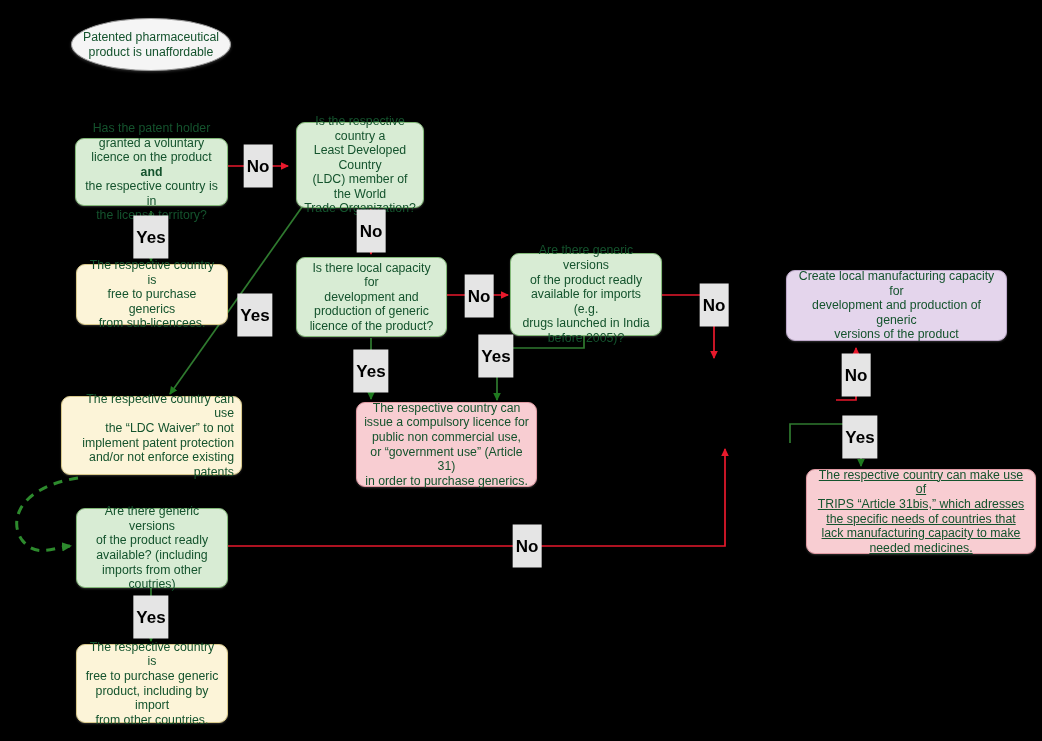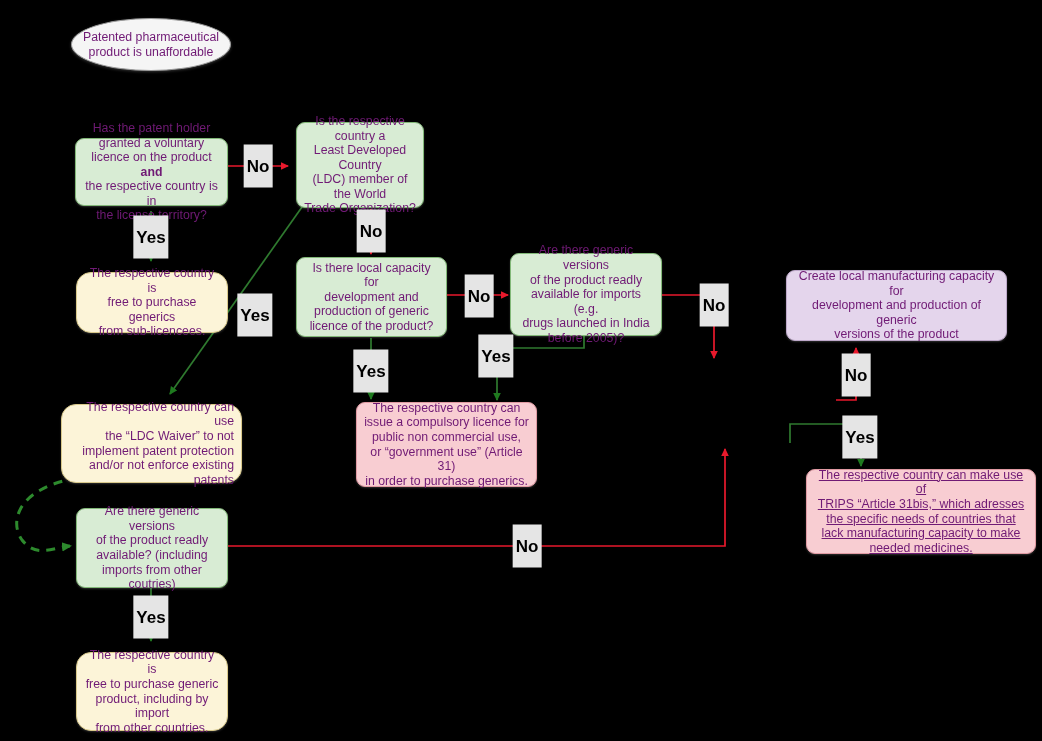--- a/index.html
+++ b/index.html
@@ -2,30 +2,30 @@
 <html><head>
 <meta charset="utf-8">
 <style>
   html,body{margin:0;padding:0;background:#000;}
   body{width:1042px;height:741px;position:relative;overflow:hidden;
        font-family:"Liberation Sans","DejaVu Sans",sans-serif;}
   #stage{position:absolute;left:0;top:0;width:1042px;height:741px;}
   svg#edges{position:absolute;left:0;top:0;width:1042px;height:741px;}
 
   .node{position:absolute;box-sizing:border-box;display:flex;align-items:center;
-        justify-content:center;text-align:center;color:#701a75;font-size:12.3px;
+        justify-content:center;text-align:center;color:#14532d;font-size:12.3px;
         line-height:14.6px;padding:4px 7px;}
   .node span{display:block;white-space:pre-line;}
 
   .n-start{border-radius:50%;background:#f5f5f5;border:1.3px solid #9a9a9a;
            box-shadow:0 1px 3px rgba(255,255,255,.20);}
   .n-dec{background:#d8ecd4;border:1.3px solid #82b878;border-radius:9px;
          box-shadow:0 1px 2px rgba(255,255,255,.18);}
-  .n-cream{background:#fcf4d8;border:1.3px solid #d8c88a;border-radius:15px;
-           box-shadow:0 1px 2px rgba(255,255,255,.18);margin-top:8px;}
+  .n-cream{background:#fcf4d8;border:1.3px solid #d8c88a;border-radius:9px;
+           box-shadow:0 1px 2px rgba(255,255,255,.18);}
   .n-pink{background:#f8cdd2;border:1.3px solid #e09aa3;border-radius:9px;
           box-shadow:0 1px 2px rgba(255,255,255,.18);}
   .n-purple{background:#e4d5ec;border:1.3px solid #bda8c9;border-radius:9px;
             box-shadow:0 1px 2px rgba(255,255,255,.18);}
 
   .elabel{position:absolute;background:#e5e5e5;color:#000;font-size:17px;
           font-weight:bold;line-height:13px;padding:15px 3px;
           font-family:"Liberation Sans","DejaVu Sans",sans-serif;
           transform:translate(-50%,-50%);white-space:nowrap;}
   b{font-weight:bold;}

